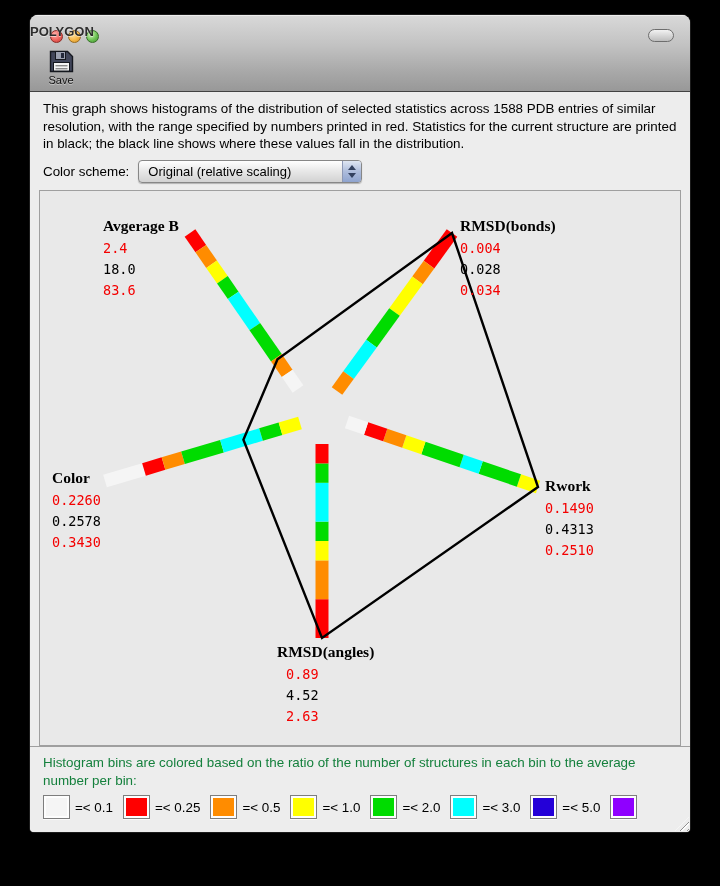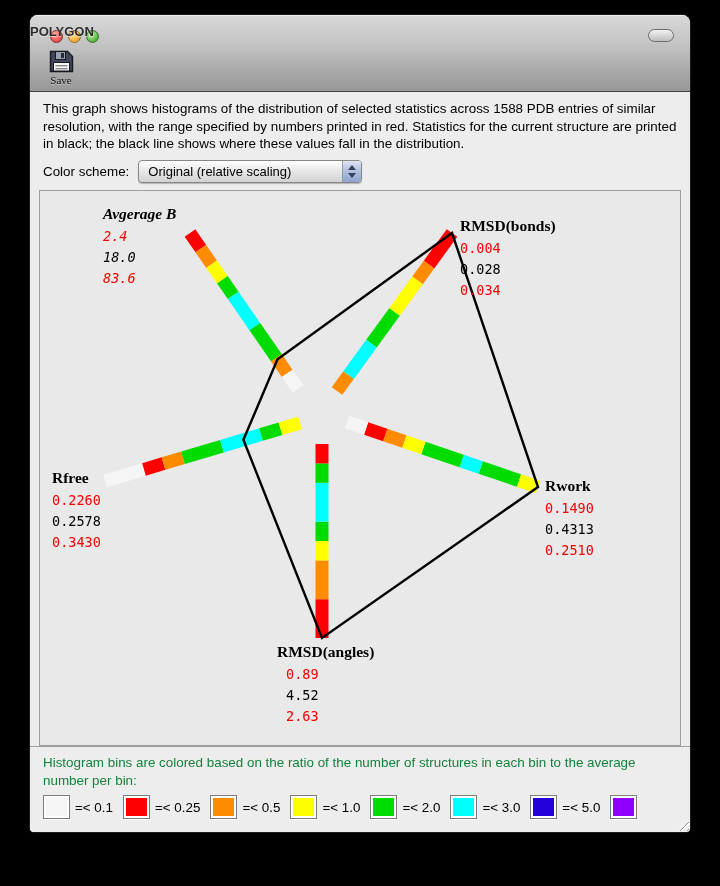--- a/index.html
+++ b/index.html
@@ -22,21 +22,21 @@
   .tl { position:absolute; top:15px; width:13px; height:13px; border-radius:50%; }
   .tl.close { left:20px; background:radial-gradient(circle at 35% 30%, #ffb3ae, #ee625c 55%, #c13c35); border:1px solid #8e2a25; }
   .tl.min   { left:38px; background:radial-gradient(circle at 35% 30%, #ffe6a8, #f6b847 55%, #d0902a); border:1px solid #9a6b1d; }
   .tl.zoom  { left:56px; background:radial-gradient(circle at 35% 30%, #d5f3be, #6cc253 55%, #459334); border:1px solid #356f26; }
   .pill { position:absolute; right:16px; top:14px; width:26px; height:13px; border-radius:7px;
           background:linear-gradient(#f2f2f2,#bdbdbd); border:1px solid #6d6d6d; }
 
   .save-btn { position:absolute; left:13px; top:35px; width:36px; height:40px;
               display:flex; flex-direction:column; align-items:center; cursor:default; }
   .save-btn .glyph { width:25px; height:23px; }
-  .save-btn .lbl { font-size:11px; color:#141414; margin-top:1px; text-shadow:0 1px 0 rgba(255,255,255,.4);font-family:Liberation Serif, serif; }
+  .save-btn .lbl { font-size:11px; color:#141414; margin-top:1px; text-shadow:0 1px 0 rgba(255,255,255,.4); }
 
   
   .desc-section { position:absolute; left:0; top:77px; width:612px; height:98px; background:#ededed; }
   .desc-text { position:absolute; left:13px; top:8px; width:636px;
                font-size:13.4px; line-height:17.5px; color:#000; }
   .scheme-row { position:absolute; left:13px; top:67px; height:24px; display:flex; align-items:center; }
   .scheme-label { font-size:13.4px; color:#000; margin-right:9px; }
   .dropdown { position:relative; width:224px; height:23px; border:1px solid #878787; border-radius:4px;
               background:linear-gradient(#ffffff,#e9e9e9 45%,#d2d2d2);
               box-shadow:0 1px 1px rgba(0,0,0,.25); }
@@ -151,21 +151,21 @@
         <line x1="65" y1="290" x2="104" y2="278.4" stroke="#f5f5f5" stroke-width="13"></line>
         <line x1="104" y1="278.4" x2="123.5" y2="272.6" stroke="#ff0000" stroke-width="13"></line>
         <line x1="123.5" y1="272.6" x2="143" y2="266.8" stroke="#ff8c00" stroke-width="13"></line>
         <line x1="143" y1="266.8" x2="182" y2="255.2" stroke="#00dc00" stroke-width="13"></line>
         <line x1="182" y1="255.2" x2="221" y2="243.6" stroke="#00ffff" stroke-width="13"></line>
         <line x1="221" y1="243.6" x2="240.5" y2="237.8" stroke="#00dc00" stroke-width="13"></line>
         <line x1="240.5" y1="237.8" x2="260" y2="232" stroke="#ffff00" stroke-width="13"></line>
         <polygon points="412.0,42.0 237.5,168.4 203.4,248.8 282.0,447.0 498.0,296.0" fill="none" stroke="#000" stroke-width="2.4" stroke-linejoin="miter"></polygon>
       </svg>
 
-    <div class="axis-block" style="left:63px; top:14px;font-style:italic;">
+    <div class="axis-block" style="left:63px; top:26px;">
       <div class="axis-title">Avgerage B</div>
       <div class="axis-val red">2.4</div>
       <div class="axis-val black">18.0</div>
       <div class="axis-val red">83.6</div>
     </div>
 
     <div class="axis-block" style="left:420px; top:26px;">
       <div class="axis-title">RMSD(bonds)</div>
       <div class="axis-val red">0.004</div>
       <div class="axis-val black">0.028</div>
@@ -182,21 +182,21 @@
     <div class="axis-block" style="left:237px; top:452px;">
       <div class="axis-title">RMSD(angles)</div>
       <div style="padding-left:9px;">
         <div class="axis-val red">0.89</div>
         <div class="axis-val black">4.52</div>
         <div class="axis-val red">2.63</div>
       </div>
     </div>
 
     <div class="axis-block" style="left:12px; top:278px;">
-      <div class="axis-title">Rfree</div>
+      <div class="axis-title">Color</div>
       <div class="axis-val red">0.2260</div>
       <div class="axis-val black">0.2578</div>
       <div class="axis-val red">0.3430</div>
     </div>
   </div>
 
   <div class="legend-section">
     <div class="legend-text">Histogram bins are colored based on the ratio of the number of structures in each bin to the average number per bin:</div>
     <div class="legend-row" id="legend-bins">
         <span class="legend-bin">

